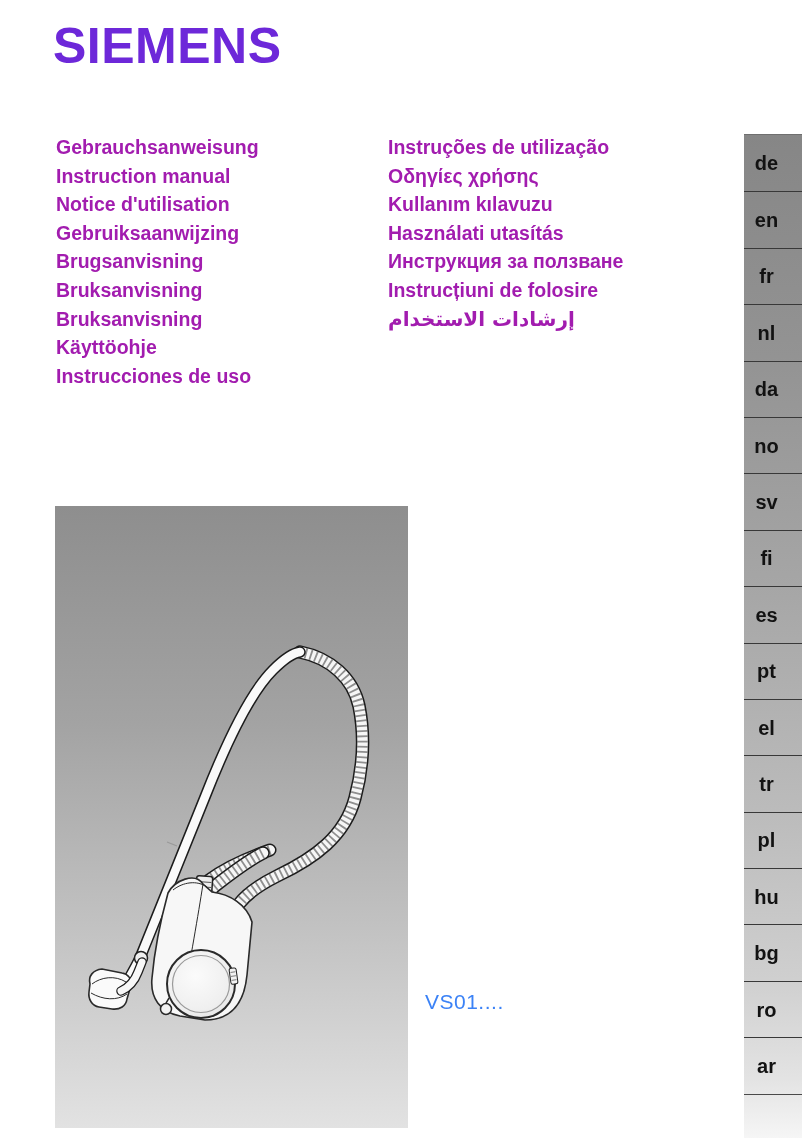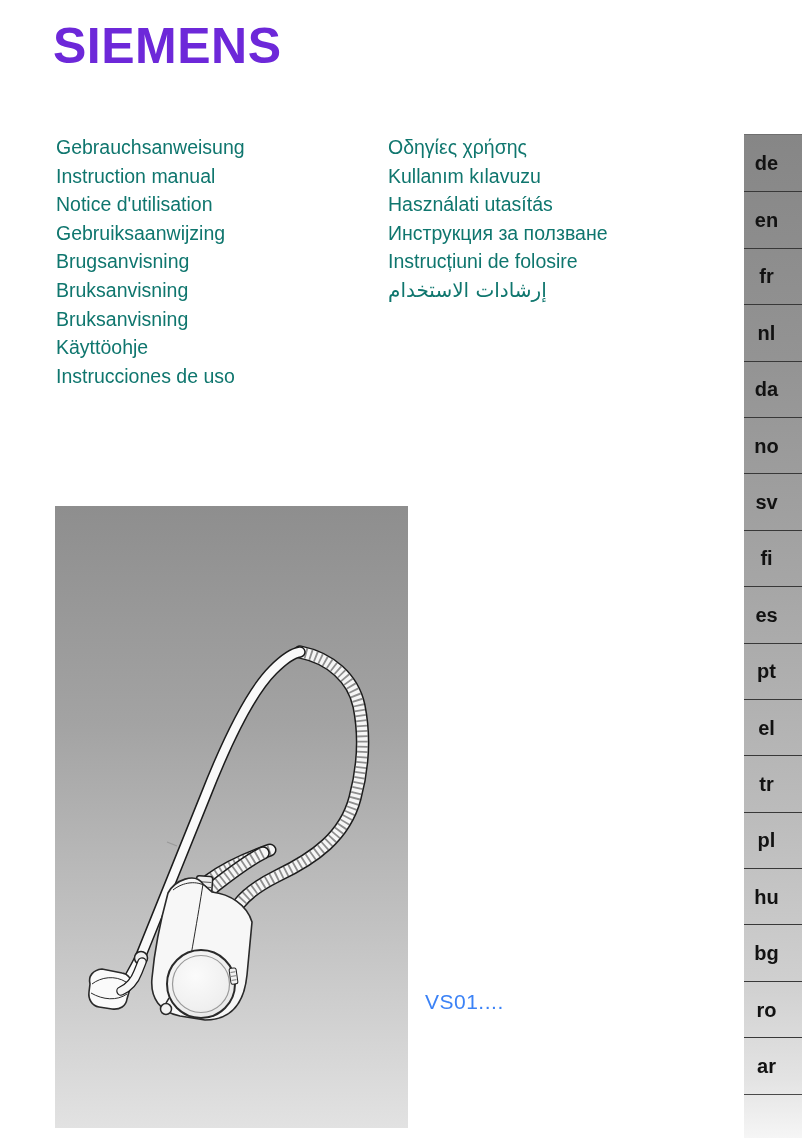--- a/index.html
+++ b/index.html
@@ -9,22 +9,22 @@
   }
   .logo{
     position:absolute;left:53px;top:18px;
     font-size:50px;font-weight:800;letter-spacing:0.5px;color:#6d28d9;
     line-height:56px;
   }
   .lang-col{position:absolute;top:133px;}
   .lang-col.left{left:56px;width:300px;}
   .lang-col.right{left:388px;width:320px;}
   .lang-line{
-    height:28.6px;line-height:28.6px;font-size:19.5px;font-weight:400;
-    color:#0f766e;white-space:nowrap;
+    height:28.6px;line-height:28.6px;font-size:19.5px;font-weight:700;
+    color:#a21caf;white-space:nowrap;
   }
   .lang-line.arabic{
     font-family:"DejaVu Sans", sans-serif;direction:rtl;text-align:left;
     width:fit-content;font-size:20px;
   }
   .tab-strip{
     position:absolute;top:134px;right:0;width:58px;height:1004px;
     background:linear-gradient(180deg,#868686 0%,#939393 22%,#a6a6a6 45%,
       #bcbcbc 68%,#cfcfcf 84%,#e3e3e3 94%,#f6f6f6 100%);
     display:flex;flex-direction:column;border-top:1px solid #6f6f6f;
@@ -58,20 +58,21 @@
   <div class="lang-line">Notice d'utilisation</div>
   <div class="lang-line">Gebruiksaanwijzing</div>
   <div class="lang-line">Brugsanvisning</div>
   <div class="lang-line">Bruksanvisning</div>
   <div class="lang-line">Bruksanvisning</div>
   <div class="lang-line">Käyttöohje</div>
   <div class="lang-line">Instrucciones de uso</div>
 </div>
 
 <div class="lang-col right">
+  <div class="lang-line">Instruções de utilização</div>
   <div class="lang-line">Οδηγίες χρήσης</div>
   <div class="lang-line">Kullanım kılavuzu</div>
   <div class="lang-line">Használati utasítás</div>
   <div class="lang-line">Инструкция за ползване</div>
   <div class="lang-line">Instrucțiuni de folosire</div>
   <div class="lang-line arabic">إرشادات الاستخدام</div>
 </div>
 
 <div class="tab-strip">
   <div class="tab">

